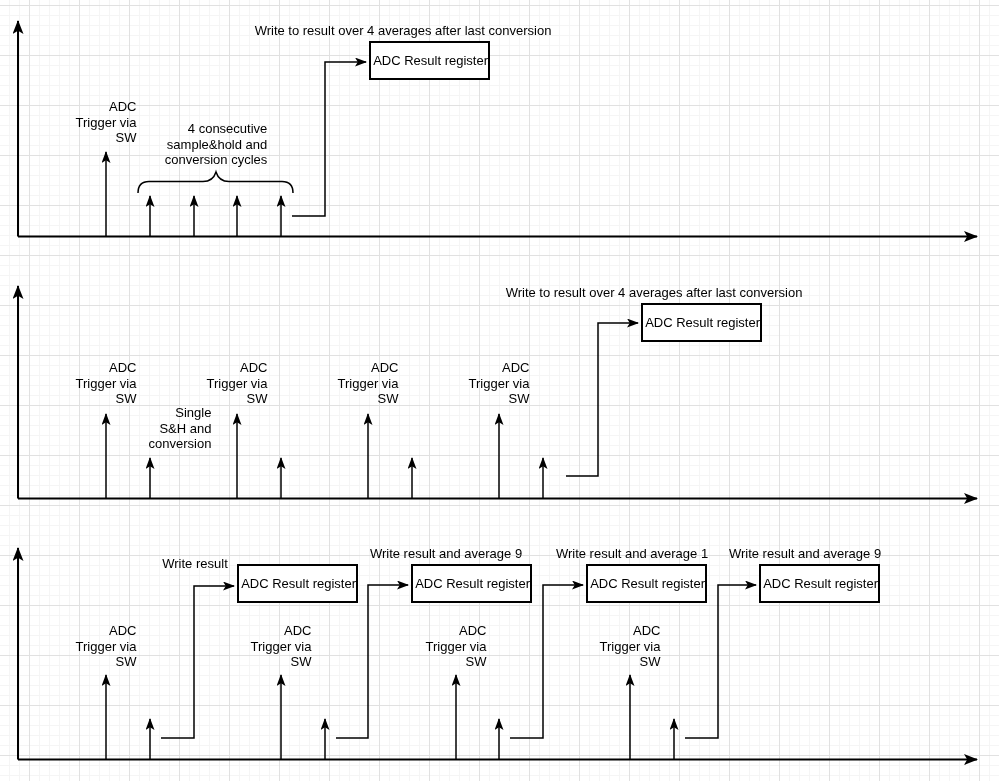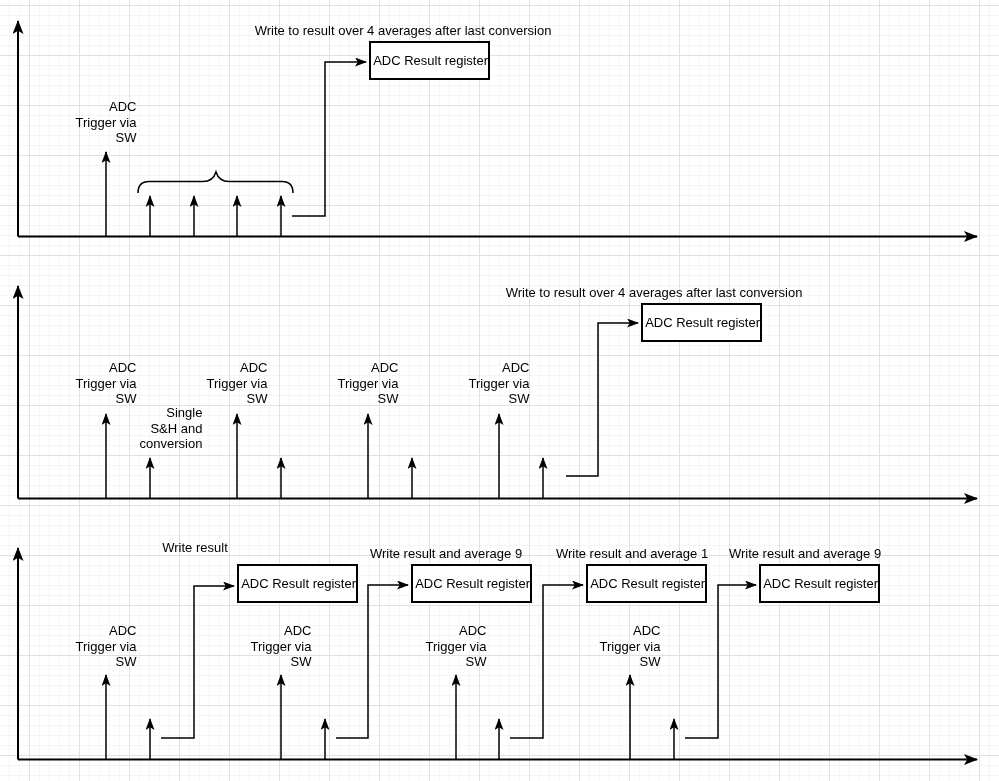--- a/index.html
+++ b/index.html
@@ -90,42 +90,45 @@
     </g>
   </svg>
 
   <div class="annotation" style="left:403px;top:31px">Write to result over 4 averages after last conversion</div>
   <div class="register-box" style="left:369px;top:41px">
       <span>ADC Result register</span>
     </div>
   <div class="label" style="left:106px;top:122px">ADC
 Trigger via
 SW</div>
+  <div class="label" style="left:216px;top:144px">4 consecutive
+sample&amp;hold and
+conversion cycles</div>
 
   <div class="annotation" style="left:654px;top:293px">Write to result over 4 averages after last conversion</div>
   <div class="register-box" style="left:641px;top:303px">
       <span>ADC Result register</span>
     </div>
   <div class="label" style="left:106px;top:383px">ADC
 Trigger via
 SW</div>
   <div class="label" style="left:237px;top:383px">ADC
 Trigger via
 SW</div>
   <div class="label" style="left:368px;top:383px">ADC
 Trigger via
 SW</div>
   <div class="label" style="left:499px;top:383px">ADC
 Trigger via
 SW</div>
-  <div class="label" style="left:171px;top:428px">Single
+  <div class="label" style="left:180px;top:428px">Single
 S&amp;H and
 conversion</div>
 
-  <div class="annotation" style="left:195px;top:548px">Write result</div>
+  <div class="annotation" style="left:195px;top:564px">Write result</div>
   <div class="annotation" style="left:446px;top:554px">Write result and average 9</div>
   <div class="annotation" style="left:632px;top:554px">Write result and average 1</div>
   <div class="annotation" style="left:805px;top:554px">Write result and average 9</div>
 
   <div class="register-box" style="left:237px;top:564px">
       <span>ADC Result register</span>
     </div>
   <div class="register-box" style="left:411px;top:564px">
       <span>ADC Result register</span>
     </div>

